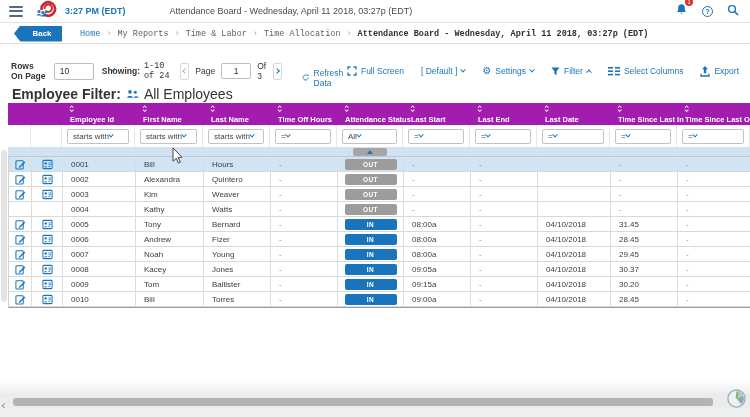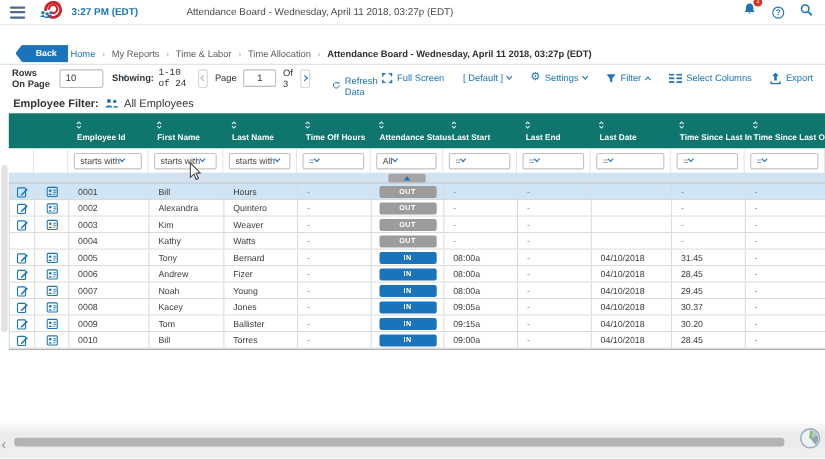--- a/index.html
+++ b/index.html
@@ -15,26 +15,26 @@
   .tb-time { margin-left:7px; font-size:9px; font-weight:bold; color:#1a74bb; }
   .tb-title { margin-left:44px; font-size:9px; color:#4a4a4a; }
   .tb-icons { margin-left:auto; margin-right:11px; display:flex; align-items:center; gap:14px; }
   .bell-wrap { position:relative; }
   .badge { position:absolute; top:-4px; right:-5px; min-width:8px; height:8px; border-radius:50%;
            background:#d9342b; color:#fff; font-size:5.5px; line-height:8px; text-align:center; padding:0 1px; }
   .help-icon { width:11px; height:11px; border:1.2px solid #1a74bb; border-radius:50%;
                color:#1a74bb; font-size:7.5px; font-weight:bold; text-align:center; line-height:9px; }
 
   
-  .crumb-bar { position:absolute; top:39px; left:0; right:0; height:20px; border-bottom:1px solid #e0e0e0;
+  .crumb-bar { position:absolute; top:24px; left:0; right:0; height:20px; border-bottom:1px solid #e0e0e0;
                display:flex; align-items:center; font-size:8.5px; }
   .back-btn { margin-left:14px; width:48px; height:16px; background:#1a74bb; color:#fff; border:none;
               font-size:8px; font-weight:bold; line-height:16px; text-align:center; padding-left:8px;
               clip-path:polygon(13% 0,100% 0,100% 100%,13% 100%,0 50%); cursor:pointer; font-family:inherit; }
-  .crumbs { margin-left:2px; display:flex; align-items:center; gap:6px; }
+  .crumbs { margin-left:18px; display:flex; align-items:center; gap:6px;font-family:Liberation Mono, monospace; }
   .crumb-link { color:#5f5f5f; cursor:pointer; }
   .crumb-link.home { color:#1a74bb; }
   .crumb-sep { color:#a5a5a5; }
   .crumb-current { color:#2e2e2e; font-weight:bold; }
 
   
   .toolbar { position:absolute; top:58px; left:0; right:0; height:26px; display:flex; align-items:center;
              padding:0 11px; font-size:8.5px; color:#333; }
   .bold { font-weight:bold; }
   .sel-box { margin:0 8px; width:40px; height:17px; border:1px solid #bdbdbd; border-radius:2px; background:#fff;
@@ -49,26 +49,26 @@
   .gear-glyph { font-size:10px; line-height:10px; color:#1a74bb; }
 
   .chev { display:inline-block; width:4px; height:4px; border-right:1.3px solid #1a74bb; border-bottom:1.3px solid #1a74bb; }
   .chev.down  { transform:rotate(45deg) translate(-1px,-1px); }
   .chev.up    { transform:rotate(-135deg) translate(-1px,-1px); }
   .chev.left  { transform:rotate(135deg); border-color:#b5b5b5; }
   .chev.right { transform:rotate(-45deg); }
 
   
   .emp-filter { position:absolute; top:87px; left:12px; height:14px; display:flex; align-items:center; gap:5px;
-                font-size:10px; color:#333; }
+                font-size:14px; color:#333; }
 
   
   .table-wrap { position:absolute; top:103px; left:8px; width:742px; }
   .grid-row { display:grid; grid-template-columns:23px 31px 73px 68px 67px 67px 66px 67px 67px 73px 67px 73px; }
-  .thead { background:#0f766e; height:32px; }
+  .thead { background:#a21caf; height:22px; }
   .th { display:flex; flex-direction:column; justify-content:center; padding-left:8px; overflow:visible; }
   .sort { display:flex; flex-direction:column; gap:2px; margin-bottom:2px; cursor:pointer; width:6px; }
   .sort .chev { width:3.4px; height:3.4px; border-width:1.1px; border-color:rgba(255,255,255,.85); }
   .hlbl { font-size:7.5px; font-weight:bold; color:#fff; white-space:nowrap; }
   .tfilter { height:22px; background:#fff; }
   .fc { border-right:1px solid #e6e6e6; display:flex; align-items:center; }
   .fsel { margin:0 5px; width:100%; height:15px; border:1px solid #c2c2c2; border-radius:2px; background:#fff;
           display:flex; align-items:center; padding:0 5px; font-size:8px; color:#444; cursor:pointer; }
   .band { height:10px; background:#d3e2f0; border-bottom:1px solid #c3c8cd; position:relative; }
   .pill { width:34px; height:8px; background:#a6a6a6; border-radius:2px; margin:0 auto; margin-top:1px;

